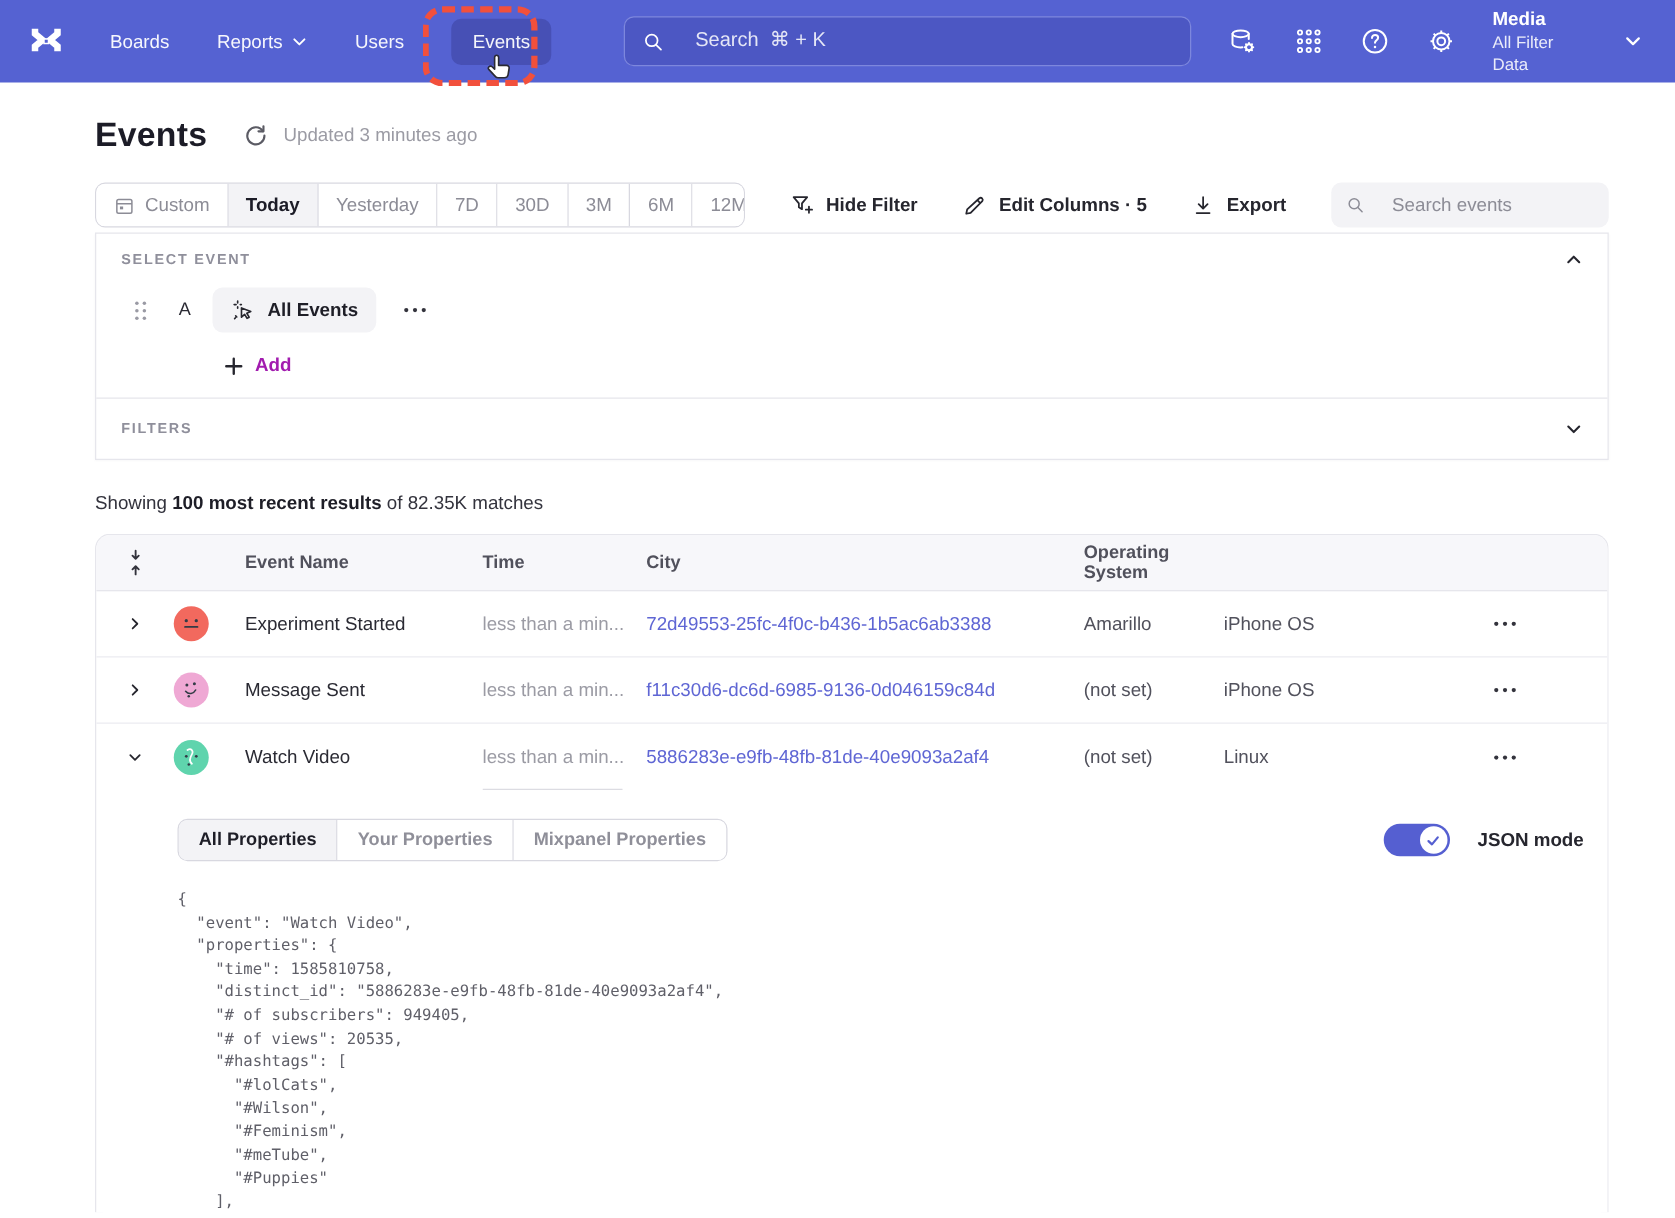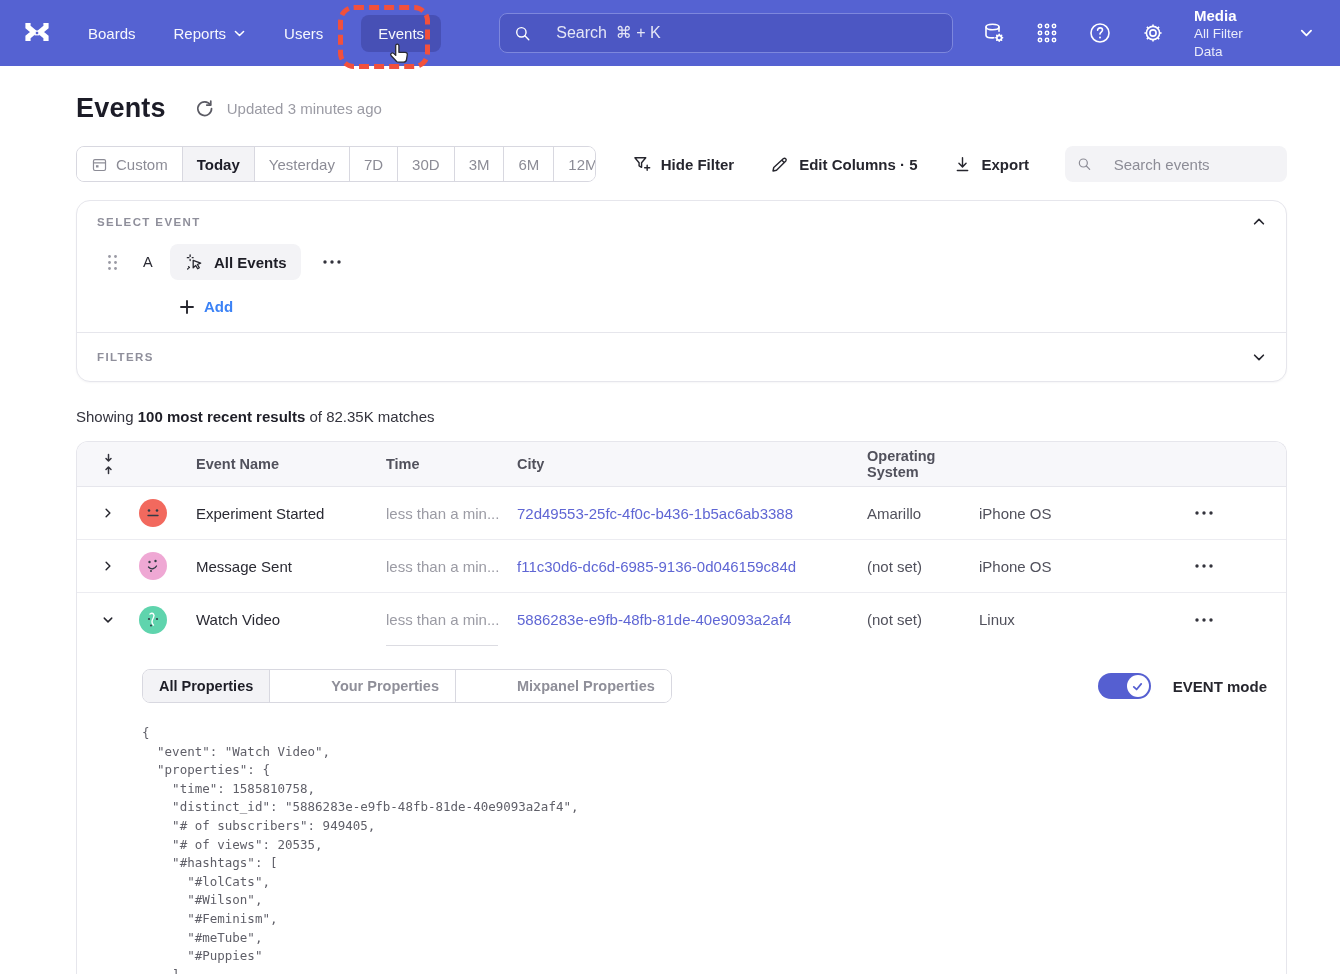--- a/index.html
+++ b/index.html
@@ -47,35 +47,35 @@
   .toolbar-right { display:flex; align-items:center; }
   .tool-btn { display:flex; align-items:center; gap:9px; font-size:15px; font-weight:600; color:#26262e;
     margin-left:36px; cursor:pointer; white-space:nowrap; }
   .search-events { margin-left:36px; width:222px; height:36px; background:#f3f3f6; border-radius:8px;
     display:flex; align-items:center; padding:0 12px; gap:22px; }
   .search-events input { background:transparent; border:none; outline:none; font-size:15px; width:100%;
     font-family:"Liberation Sans", sans-serif; color:#33333d; }
   .search-events input::placeholder { color:#8c8c96; }
 
   
-  .qb-card { margin-top:18px; border:1px solid #e6e6ec; border-radius:14px; background:#fff;
+  .qb-card { margin-top:4px; border:1px solid #e6e6ec; border-radius:0; background:#fff;
     box-shadow:0 1px 2px rgba(25,25,50,.04); }
   .qb-section { padding:14px 20px 0 20px; }
   .qb-header { display:flex; align-items:center; justify-content:space-between; }
   .qb-label { font-size:11.5px; font-weight:600; letter-spacing:1.4px; color:#8f8f9b; }
   .chev-sm { width:14px; height:14px; cursor:pointer; }
   .event-row { display:flex; align-items:center; margin-top:15px; padding-left:10px; }
   .drag-handle { width:11px; height:17px; margin-right:25px; cursor:grab; }
   .step-letter { font-size:14.5px; color:#2a2a33; font-weight:500; width:10px; margin-right:17px; }
   .event-chip { display:flex; align-items:center; gap:9px; background:#f3f3f6; border-radius:8px;
     height:36px; padding:0 14px; cursor:pointer; }
   .event-chip .chip-label { font-size:15px; font-weight:700; color:#1e1e27; }
   .more-btn { margin-left:17px; cursor:pointer; padding:4px; display:flex; align-items:center; }
   .add-row { margin-top:18px; padding-left:82px; padding-bottom:17px; display:flex; }
-  .add-btn { display:flex; align-items:center; gap:9px; font-size:15px; font-weight:600; color:#3b82f6; cursor:pointer; }
+  .add-btn { display:flex; align-items:center; gap:9px; font-size:15px; font-weight:600; color:#a21caf; cursor:pointer; }
   .qb-divider { border-top:1px solid #e6e6ec; }
   .filters-section { height:48px; display:flex; align-items:center; justify-content:space-between; padding:0 20px; cursor:pointer; }
 
   .results-line { margin-top:26px; font-size:15px; color:#33333d; }
   .results-line b { color:#1e1e27; }
 
   
   .table-card { margin-top:16px; border:1px solid #e6e6ec; border-bottom:none; border-radius:12px 12px 0 0; overflow:hidden; background:#fff; }
   .tgrid { display:grid; grid-template-columns:62px 57px 190px 131px 350px 112px 1fr 102px; align-items:center; }
   .thead { height:45px; background:#f7f7fa; border-bottom:1px solid #e6e6ec; }
@@ -88,21 +88,21 @@
   .cell-name { font-size:15px; color:#2a2a33; }
   .cell-time { font-size:15px; color:#9b9ba4; white-space:nowrap; overflow:hidden; text-overflow:clip; position:relative; height:100%; display:flex; align-items:center; }
   .trow.expanded .cell-time::after { content:""; position:absolute; left:0; bottom:0; width:112px; border-bottom:1px solid #dcdce2; }
   .cell-link { font-size:15px; cursor:pointer; }
   .cell-dim { font-size:15px; color:#51515c; }
   .row-more { display:flex; padding-left:10px; cursor:pointer; }
 
   
   .detail { padding:23px 19px 0 65px; }
   .detail-top { display:flex; align-items:center; justify-content:space-between; }
-  .prop-tabs { display:flex; border:1px solid #d8d8e0; border-radius:8px; overflow:hidden; height:34px;gap:45px; }
+  .prop-tabs { display:flex; border:1px solid #d8d8e0; border-radius:8px; overflow:hidden; height:34px; }
   .ptab { display:flex; align-items:center; padding:0 16px; font-size:14.5px; font-weight:600; color:#8f8f99;
     border-right:1px solid #d8d8e0; cursor:pointer; background:#fff; }
   .ptab:last-child { border-right:none; }
   .ptab.active { background:#f3f3f6; color:#1e1e27; font-weight:700; }
   .json-mode { display:flex; align-items:center; gap:22px; }
   .toggle { width:53px; height:26px; border-radius:13px; background:#555fd1; position:relative; cursor:pointer; }
   .toggle .knob { position:absolute; right:2px; top:2px; width:22px; height:22px; border-radius:50%; background:#fff;
     display:flex; align-items:center; justify-content:center; }
   .json-mode-label { font-size:15px; font-weight:600; color:#26262e; }
   .json-pre { margin-top:21px; font-family:"DejaVu Sans Mono", monospace; font-size:12.5px; line-height:18.6px;
@@ -456,21 +456,21 @@
             <div class="ptab">Mixpanel Properties</div>
           </div>
           <div class="json-mode">
             <div class="toggle" style="background-color: rgb(85, 95, 209);">
               <div class="knob">
                 <svg width="13" height="13" viewBox="0 0 14 14">
                   <polyline points="3,7.4 6,10.2 11,4.2" fill="none" stroke="#555fd1" stroke-width="1.9" stroke-linecap="round" stroke-linejoin="round"></polyline>
                 </svg>
               </div>
             </div>
-            <div class="json-mode-label">EVENT mode</div>
+            <div class="json-mode-label">JSON mode</div>
           </div>
         </div>
         <pre class="json-pre">{
   "event": "Watch Video",
   "properties": {
     "time": 1585810758,
     "distinct_id": "5886283e-e9fb-48fb-81de-40e9093a2af4",
     "# of subscribers": 949405,
     "# of views": 20535,
     "#hashtags": [

